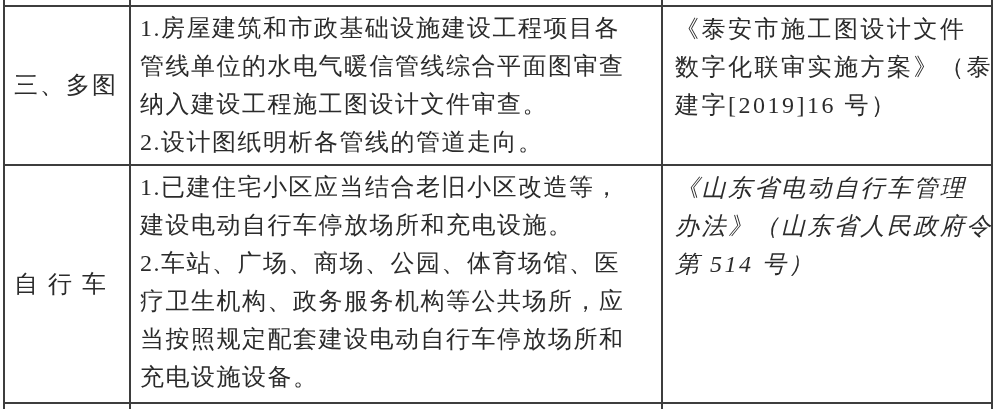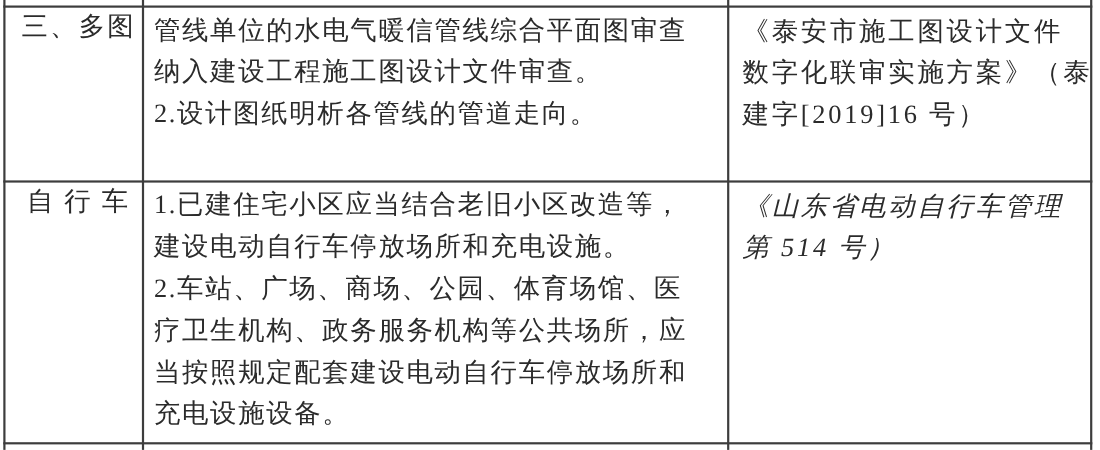--- a/index.html
+++ b/index.html
@@ -16,21 +16,21 @@
   .hline { position: absolute; left: 3px; width: 990px; height: 2px; background: #3d3d3d; }
   .cell { position: absolute; box-sizing: border-box; }
   .tline {
     font-size: 24px;
     line-height: 38px;
     letter-spacing: 1.5px;
     white-space: pre;
   }
   .header-cell {
     display: flex;
-    flex-direction: row;
+    flex-direction: column;
     justify-content: center;
     padding-left: 9px;
   }
   .header-cell .tline { line-height: 37px; letter-spacing: 2px; }
   .content-cell { padding: 2px 0 0 9px; }
   .reference-cell { padding: 3px 0 0 12px; }
   .reference-cell .tline { letter-spacing: 2.5px; }
 </style>
 </head>
 <body>
@@ -43,20 +43,21 @@
   <div class="vline" style="left:991px;"></div>
   <div class="hline" style="top:5px;"></div>
   <div class="hline" style="top:164px;"></div>
   <div class="hline" style="top:402px;"></div>
 
   <div class="cell header-cell" style="left:5px; top:7px; width:124px; height:157px;">
     <div class="tline">三、多图</div>
   </div>
 
   <div class="cell content-cell" style="left:131px; top:7px; width:530px; height:157px;">
+    <div class="tline">1.房屋建筑和市政基础设施建设工程项目各</div>
     <div class="tline">管线单位的水电气暖信管线综合平面图审查</div>
     <div class="tline">纳入建设工程施工图设计文件审查。</div>
     <div class="tline">2.设计图纸明析各管线的管道走向。</div>
   </div>
 
   <div class="cell reference-cell" style="left:663px; top:7px; width:328px; height:157px;">
     <div class="tline">《泰安市施工图设计文件</div>
     <div class="tline">数字化联审实施方案》（泰</div>
     <div class="tline">建字[2019]16 号）</div>
   </div>
@@ -69,16 +70,17 @@
     <div class="tline">1.已建住宅小区应当结合老旧小区改造等，</div>
     <div class="tline">建设电动自行车停放场所和充电设施。</div>
     <div class="tline">2.车站、广场、商场、公园、体育场馆、医</div>
     <div class="tline">疗卫生机构、政务服务机构等公共场所，应</div>
     <div class="tline">当按照规定配套建设电动自行车停放场所和</div>
     <div class="tline">充电设施设备。</div>
   </div>
 
   <div class="cell reference-cell" style="left:663px; top:166px; width:328px; height:236px;font-style:italic;">
     <div class="tline">《山东省电动自行车管理</div>
+    <div class="tline">办法》（山东省人民政府令</div>
     <div class="tline">第 514 号）</div>
   </div>
 
 </div>
 
 </body></html>

